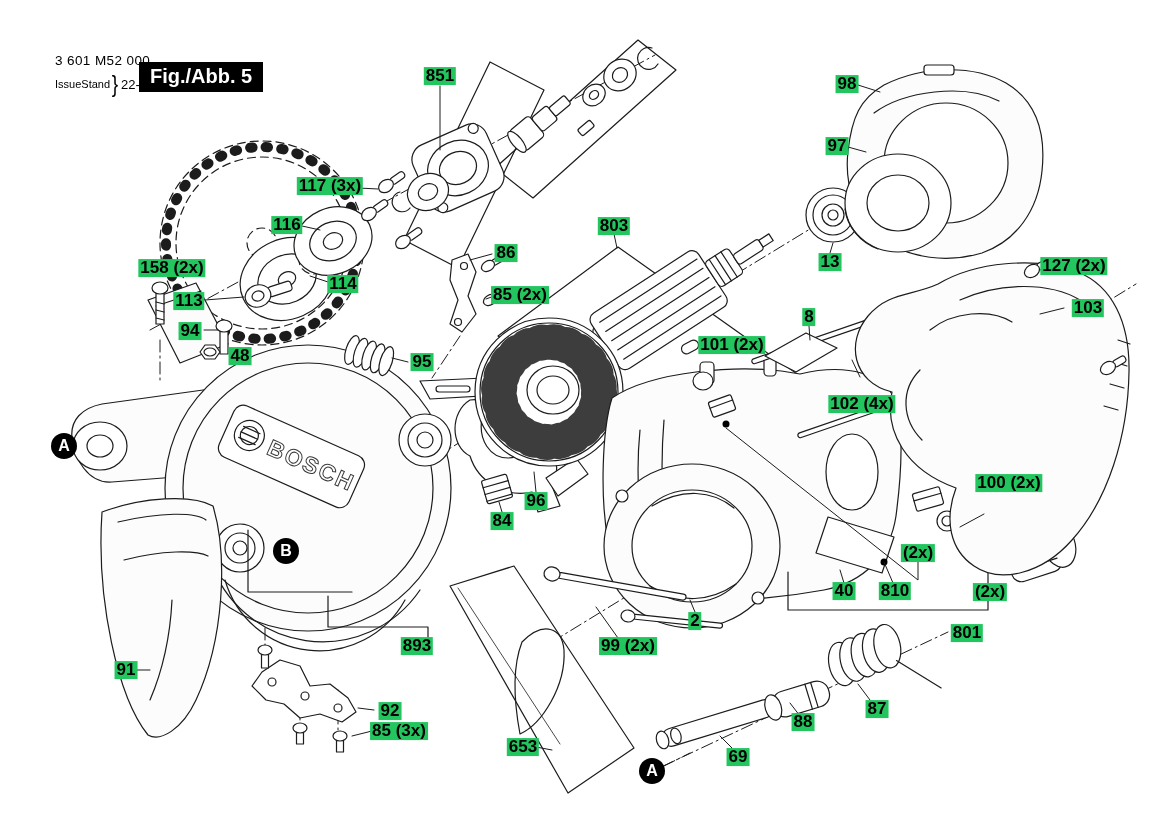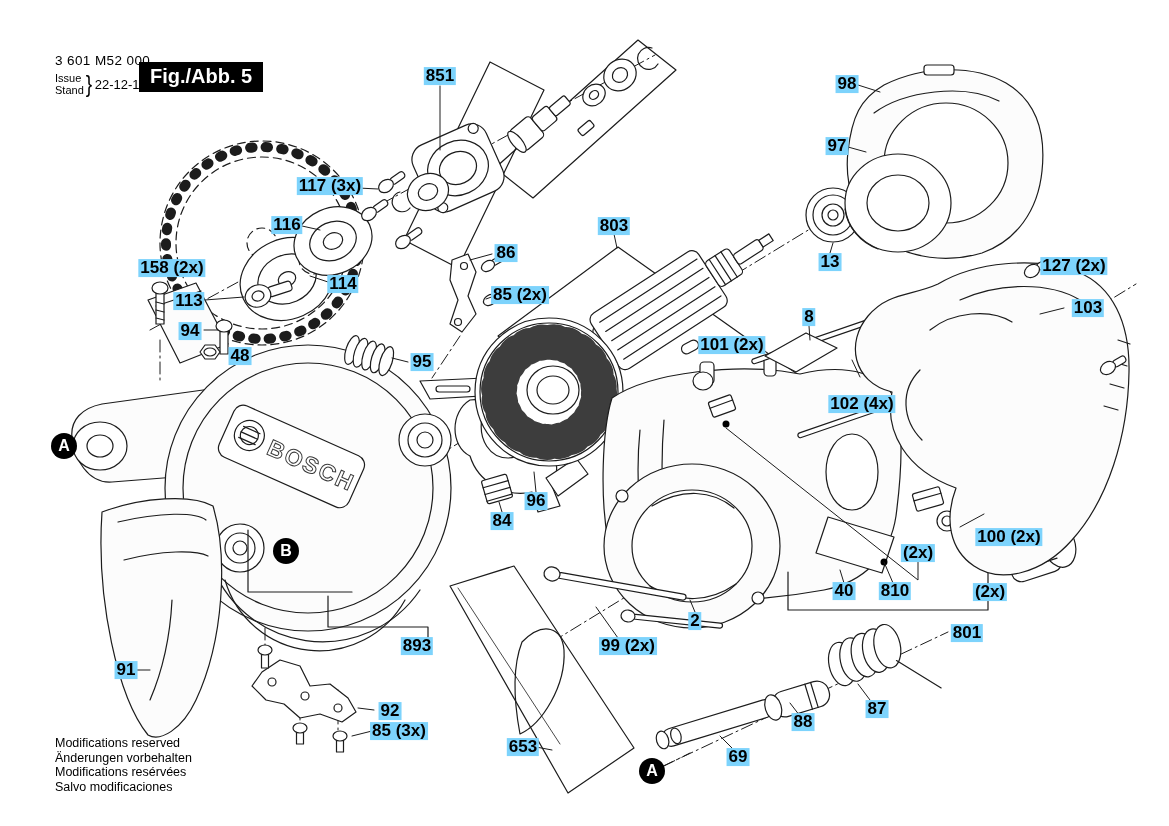--- a/index.html
+++ b/index.html
@@ -12,28 +12,28 @@
   .art .cl{stroke-dasharray:12 4 2 4;stroke-width:1;}
   .art .dash{stroke-dasharray:8 5;}
   .art .teeth{stroke-width:10;stroke-dasharray:2.5 13.2;}
   .art .spokes{stroke:#3d3d3d;stroke-width:36;stroke-dasharray:2.5 10.8;}
   .art .ld{stroke-width:1;}
   .art .box{stroke-width:1.2;}
   .art .dot{fill:#000;stroke:none;}
   .art .thin{stroke-width:0.8;}
   .art text.logo{font:bold 23px "Liberation Sans",sans-serif;letter-spacing:2px;fill:none;stroke:#3a3a3a;stroke-width:1;}
   .callout{position:absolute;transform:translate(-50%,-50%);font-weight:bold;font-size:17px;
-           white-space:nowrap;background:#7dd3fc;padding:0 2px;line-height:1.05;}
+           white-space:nowrap;background:#22c55e;padding:0 2px;line-height:1.05;}
   .marker{position:absolute;transform:translate(-50%,-50%);width:26px;height:26px;border-radius:50%;
           background:#000;color:#fff;font-weight:bold;font-size:16px;display:flex;
           align-items:center;justify-content:center;}
   .hdr{position:absolute;left:55px;top:42px;}
   .hdr .pn{font-size:13.5px;letter-spacing:0.4px;margin-top:11px;}
   .hdr .issue-row{display:flex;align-items:center;margin-top:2px;}
-  .hdr .is-labels{display:flex;flex-direction:column;font-size:11px;line-height:12px;}
+  .hdr .is-labels{display:flex;flex-direction:row;font-size:11px;line-height:12px;}
   .hdr .brace{font-size:24px;font-weight:300;margin:0 2px 0 1px;transform:scaleX(0.8);}
   .hdr .date{font-size:13px;}
   .figbox{position:absolute;left:139px;top:62px;background:#000;color:#fff;
           font-size:20px;font-weight:bold;padding:3px 11px 4px;}
   .footer{position:absolute;left:55px;top:736px;font-size:12.5px;line-height:14.5px;}
 </style>
 </head>
 <body>
 
 <div class="page">
@@ -459,26 +459,20 @@
       <div class="is-labels">
         <span>Issue</span>
         <span>Stand</span>
       </div>
       <span class="brace">}</span>
       <span class="date">22-12-14</span>
     </div>
   </div>
   <div class="figbox">Fig./Abb. 5</div>
 
-  <div class="footer">
-    <div>Modifications reserved</div>
-    <div>Änderungen vorbehalten</div>
-    <div>Modifications resérvées</div>
-    <div>Salvo modificaciones</div>
-  </div>
 
   <div class="marker" style="left:64px;top:446px">A</div>
   <div class="marker" style="left:286px;top:551px">B</div>
   <div class="marker" style="left:652px;top:771px">A</div>
 
   <div class="callout" style="left:440px;top:76px">851</div>
   <div class="callout" style="left:330px;top:186px">117 (3x)</div>
   <div class="callout" style="left:287px;top:225px">116</div>
   <div class="callout" style="left:343px;top:284px">114</div>
   <div class="callout" style="left:189px;top:301px">113</div>
@@ -492,21 +486,21 @@
   <div class="callout" style="left:502px;top:521px">84</div>
   <div class="callout" style="left:847px;top:84px">98</div>
   <div class="callout" style="left:837px;top:146px">97</div>
   <div class="callout" style="left:614px;top:226px">803</div>
   <div class="callout" style="left:830px;top:262px">13</div>
   <div class="callout" style="left:1074px;top:266px">127 (2x)</div>
   <div class="callout" style="left:1088px;top:308px">103</div>
   <div class="callout" style="left:809px;top:317px">8</div>
   <div class="callout" style="left:732px;top:345px">101 (2x)</div>
   <div class="callout" style="left:862px;top:404px">102 (4x)</div>
-  <div class="callout" style="left:1009px;top:537px">100 (2x)</div>
+  <div class="callout" style="left:1009px;top:483px">100 (2x)</div>
   <div class="callout" style="left:918px;top:553px">(2x)</div>
   <div class="callout" style="left:844px;top:591px">40</div>
   <div class="callout" style="left:895px;top:591px">810</div>
   <div class="callout" style="left:990px;top:592px">(2x)</div>
   <div class="callout" style="left:967px;top:633px">801</div>
   <div class="callout" style="left:695px;top:621px">2</div>
   <div class="callout" style="left:628px;top:646px">99 (2x)</div>
   <div class="callout" style="left:417px;top:646px">893</div>
   <div class="callout" style="left:126px;top:670px">91</div>
   <div class="callout" style="left:390px;top:711px">92</div>

